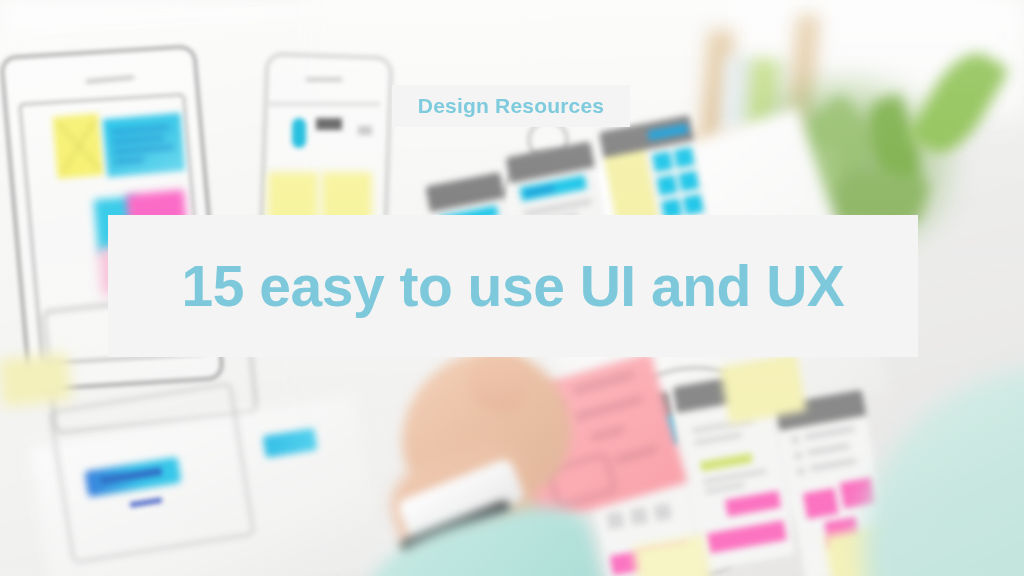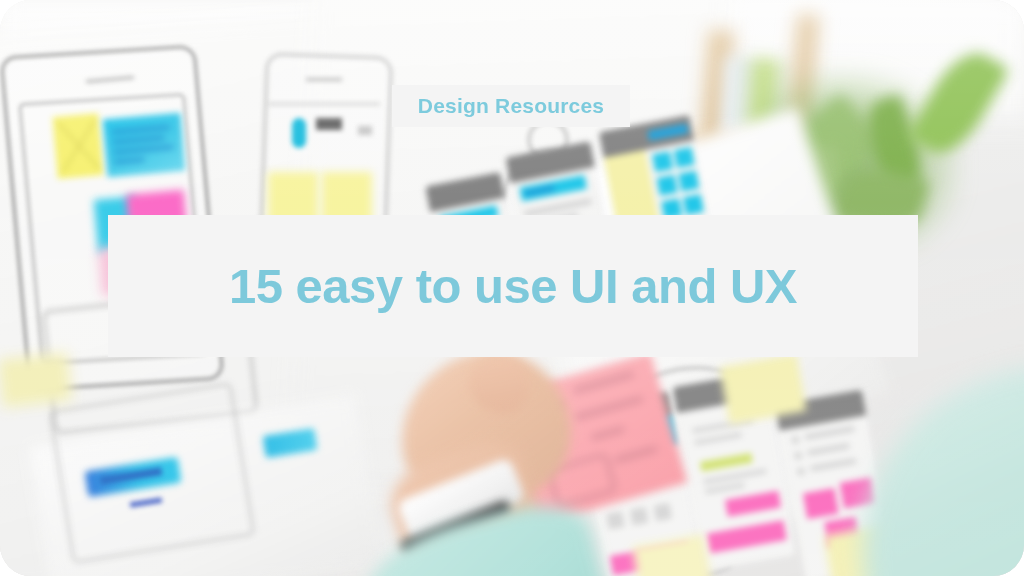--- a/index.html
+++ b/index.html
@@ -10,21 +10,20 @@
   body {
     font-family: "Liberation Sans", sans-serif;
   }
 
   #stage {
     position: relative;
     width: 1024px;
     height: 576px;
     overflow: hidden;
     background: #f2f2f2;
-    border-radius: 31px;
   }
 
   
   #photo {
     position: absolute;
     inset: 0;
     overflow: hidden;
     background:
       radial-gradient(ellipse 420px 300px at 78% 8%, #ffffff 0%, #fbfbfa 45%, rgba(250,250,248,0) 72%),
       linear-gradient(150deg, #f7f7f6 0%, #efeeed 38%, #e9e8e7 66%, #e3e2e1 100%);
@@ -407,21 +406,21 @@
     height: 142px;
     background: #f4f4f4;
     display: flex;
     flex-direction: column;
     align-items: center;
     justify-content: center;
   }
   .title-line {
     font-family: "Liberation Sans", sans-serif;
     font-weight: bold;
-    font-size: 49px;
+    font-size: 57px;
     line-height: 64px;
     letter-spacing: -0.5px;
     color: #7dc9db;
     white-space: nowrap;
     text-align: center;
   }
 </style>
 </head>
 <body>
 

